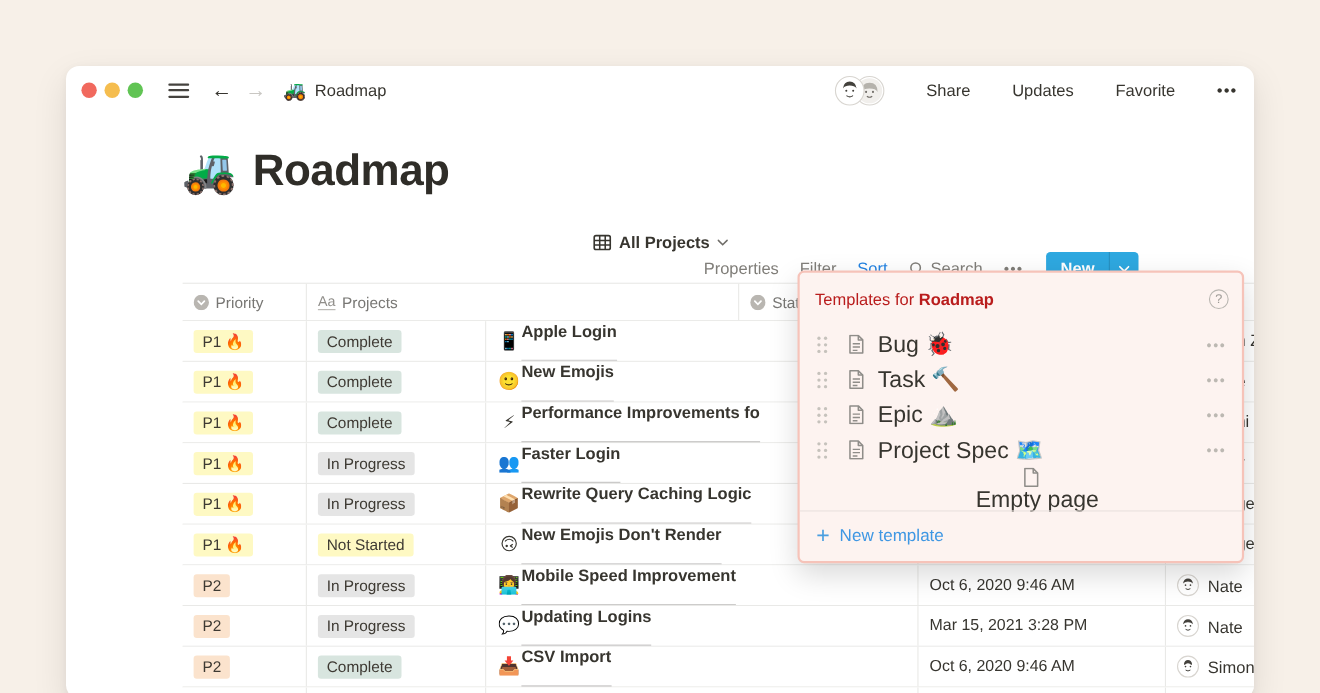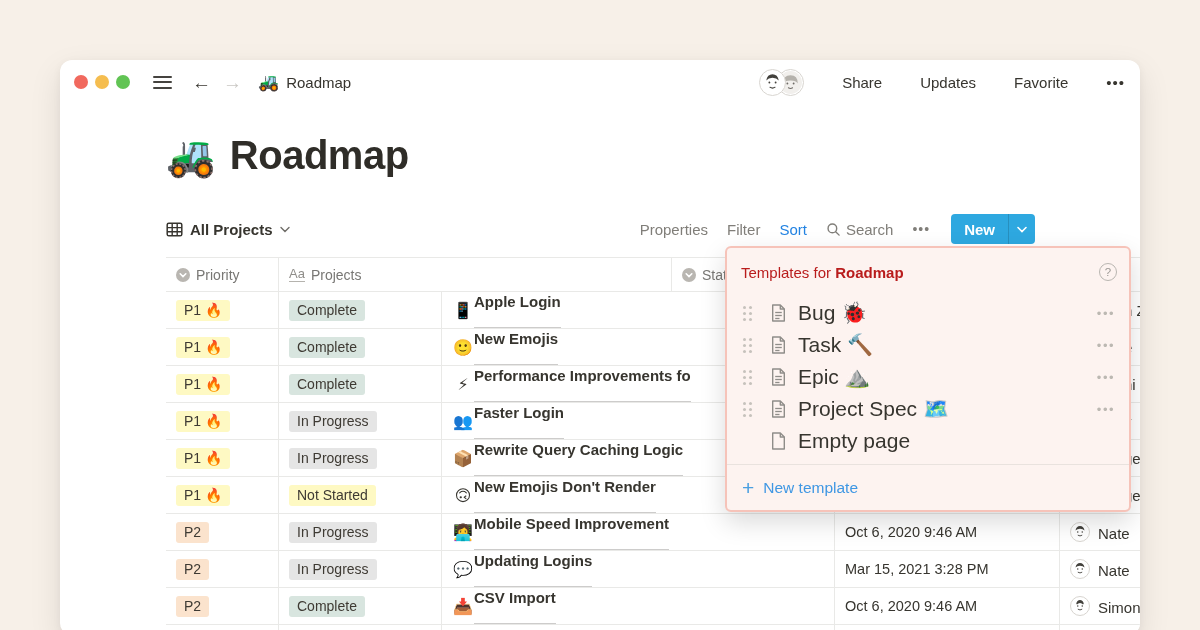--- a/index.html
+++ b/index.html
@@ -32,21 +32,21 @@
   .avatars { display:flex; }
   .avatar { width:27px; height:27px; border-radius:50%; background:#fff; border:1px solid #d8d5d0; }
   .avatar + .avatar { margin-left:-9px; }
   .tb-action { font-size:15px; color:#37352f; }
   .dots-text { font-size:15px; letter-spacing:1px; color:#37352f; }
   
   .page-head { position:absolute; left:106px; top:73px; display:flex; align-items:center; gap:14px; }
   .page-emoji { font-size:40px; line-height:1; }
   .page-title { font-size:40px; font-weight:700; letter-spacing:-0.5px; color:#2f2d28; }
   
-  .viewbar { position:absolute; left:106px; top:152px; right:105px; height:34px; display:flex; align-items:center; }
+  .viewbar { position:absolute; left:106px; top:152px; right:105px; height:34px; display:flex; align-items:center;flex-direction:column; }
   .view-sel { display:flex; align-items:center; gap:7px; }
   .view-label { font-size:15px; font-weight:700; color:#37352f; }
   .toolbar { margin-left:auto; display:flex; align-items:center; gap:19px; }
   .tool { font-size:15px; color:#807e79; display:flex; align-items:center; gap:5px; }
   .tool.active { color:#2383e2; }
   .tool-dots { font-size:14px; letter-spacing:1px; color:#807e79; }
   .new-btn { display:flex; align-items:stretch; height:30px; border-radius:4px; overflow:hidden; background:#2ea8e0; margin-left:2px;text-align:right; }
   .new-btn-main { color:#fff; font-size:15px; font-weight:600; display:flex; align-items:center; padding:0 13px; }
   .new-btn-caret { display:flex; align-items:center; padding:0 8px; border-left:1px solid rgba(0,0,0,.15); }
   
@@ -79,21 +79,21 @@
   .popup-header { position:absolute; left:14px; right:12px; top:15px; display:flex; align-items:center; }
   .popup-title { font-size:15px; color:#b91c1c; }
   .popup-title b { font-weight:700; }
   .help { margin-left:auto; width:18px; height:18px; border:1.4px solid #b9b6b1; border-radius:50%;
           color:#9b9894; font-size:11.5px; display:flex; align-items:center; justify-content:center; }
   .popup-items { position:absolute; left:0; right:0; top:49px; }
   .p-item { display:flex; align-items:center; height:32px; padding:0 14px 0 16px; }
   .drag-handle { width:9px; height:15px; position:relative; margin-right:19px; flex:0 0 auto; }
   .drag-handle i { position:absolute; left:0; top:0; width:3px; height:3px; border-radius:50%; background:#c6c2bc;
     box-shadow:0 6px 0 #c6c2bc, 0 12px 0 #c6c2bc, 6px 0 0 #c6c2bc, 6px 6px 0 #c6c2bc, 6px 12px 0 #c6c2bc; }
-  .p-item.no-handle { padding-left:44px; }
+  .p-item.no-handle { padding-left:44px;flex-direction:column; }
   .page-icon { margin-right:12px; flex:0 0 auto; display:flex; }
   .p-label { font-size:21px; color:#37352f; white-space:nowrap; }
   .p-more { margin-left:auto; font-size:13px; letter-spacing:1.5px; color:#bcb8b2; }
   .popup-divider { position:absolute; left:0; right:0; top:216px; height:1px; background:#e9e2de; }
   .popup-footer { position:absolute; left:0; right:0; top:217px; bottom:0; display:flex; align-items:center; padding-left:15px; gap:9px; }
   .plus { font-size:21px; font-weight:400; color:#4a9fe0; line-height:1; }
   .new-template { font-size:15.5px; color:#3f97e3; }
   svg { display:block; }
 </style>
 </head>

